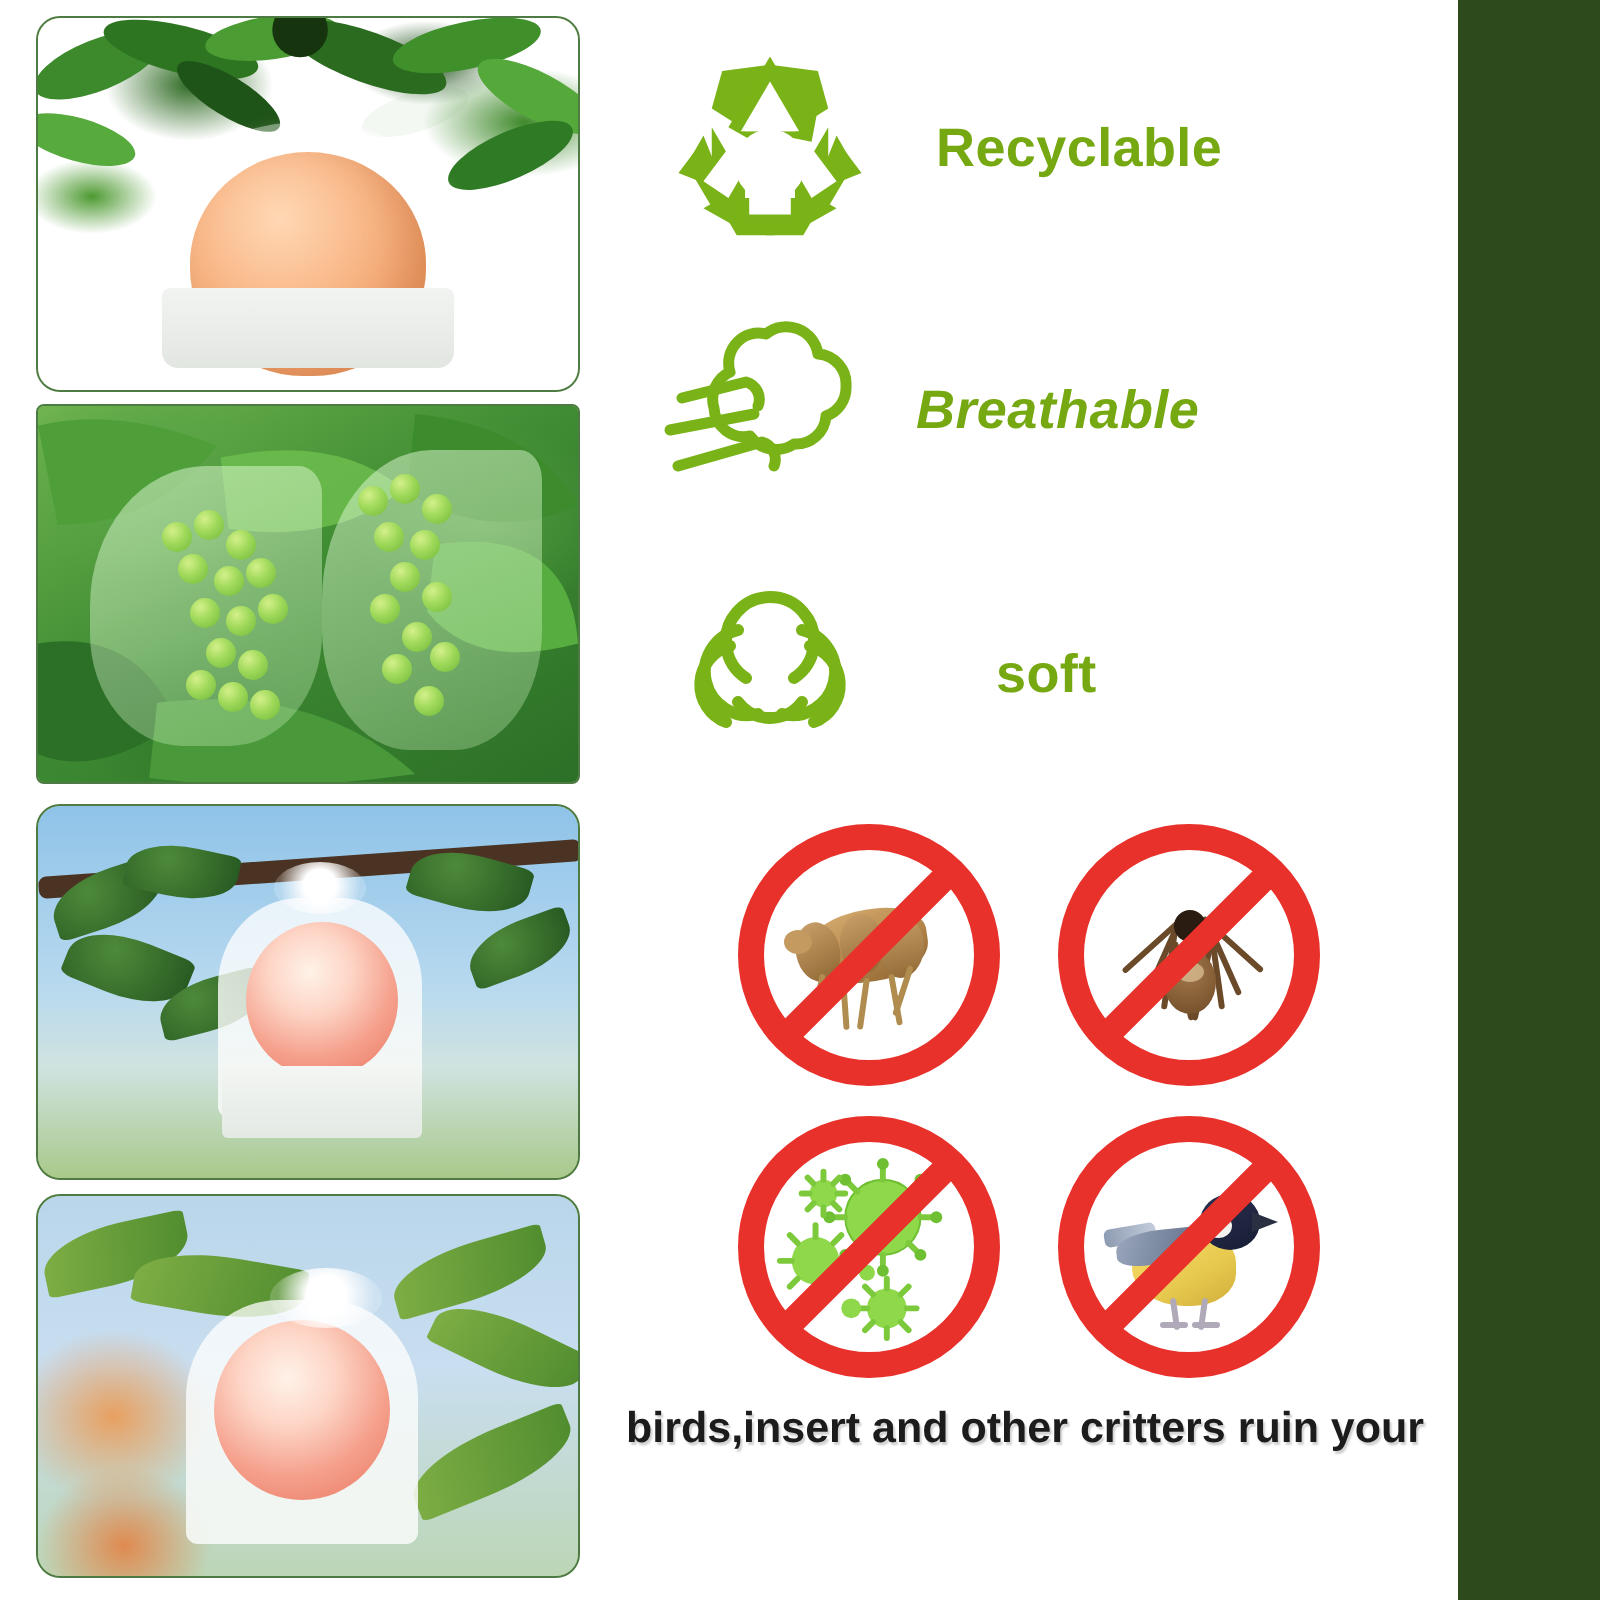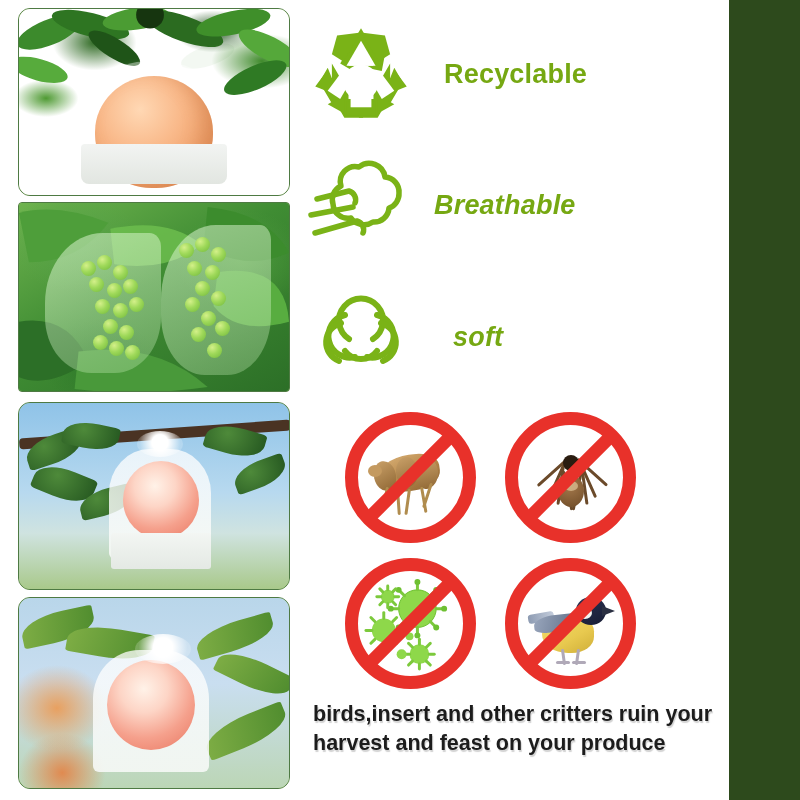--- a/index.html
+++ b/index.html
@@ -150,21 +150,21 @@
   }
   .leaf-long {
     position: absolute;
     background: linear-gradient(100deg, #7fae45, #4f8c2e);
     border-radius: 60% 6% 60% 6%;
   }
 
   
   #features {
     position: absolute;
-    top: 0; left: 296px;
+    top: 0; left: 320px;
     width: 419px; height: 800px;
   }
   .feature-row {
     position: absolute;
     left: 0;
     display: flex;
     align-items: center;
   }
   .feature-icon {
     width: 130px;
@@ -174,21 +174,21 @@
   }
   .feature-label {
     color: #76a812;
     font-weight: bold;
     font-size: 27px;
     letter-spacing: .2px;
   }
   #feature-recyclable { top: 20px; height: 108px; }
   #feature-breathable { top: 150px; height: 110px; }
   #feature-soft       { top: 282px; height: 110px; }
-  #feature-soft .feature-label { margin-left: 27px; font-style: italic; }
+  #feature-soft .feature-label { margin-left: 48px; }
   #feature-breathable .feature-label { margin-left: 8px; font-style: italic; }
   #feature-recyclable .feature-label { margin-left: 18px; }
 
   
   #prohibit-grid {
     position: absolute;
     top: 404px; left: 34px;
     width: 320px; height: 292px;
     display: grid;
     grid-template-columns: 160px 160px;
@@ -624,18 +624,17 @@
           </div>
           <div class="no-ring"></div>
           <div class="no-slash"></div>
         </div>
       </div>
     </div>
   </div>
 
   <div id="caption">
     <div>birds,insert and other critters ruin your</div>
-    <div>harvest and feast on your produce</div>
   </div>
 
   <div id="right-band"></div>
 
 </div>
 
 </body></html>

